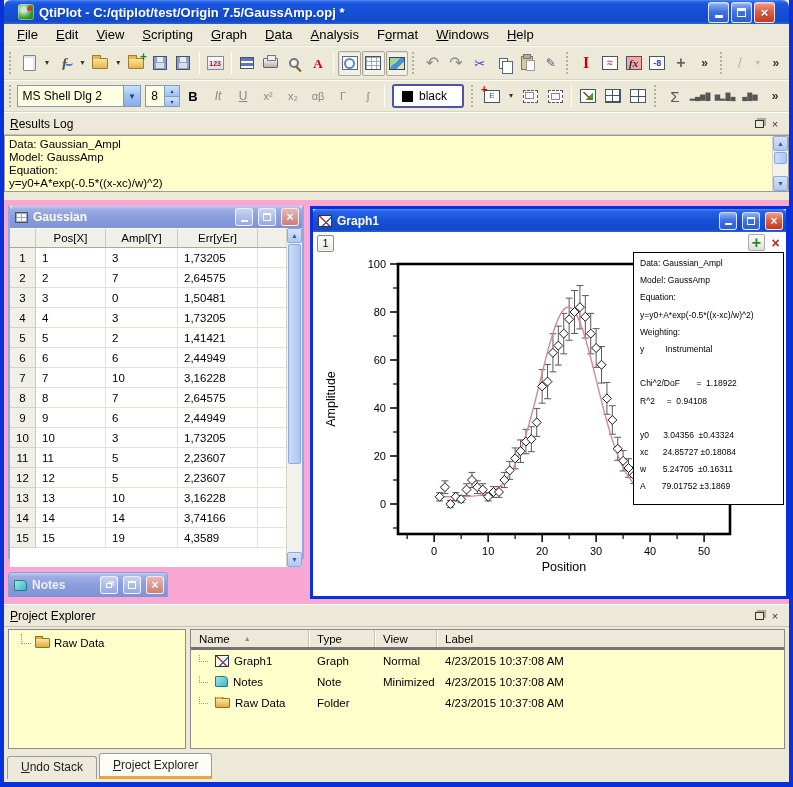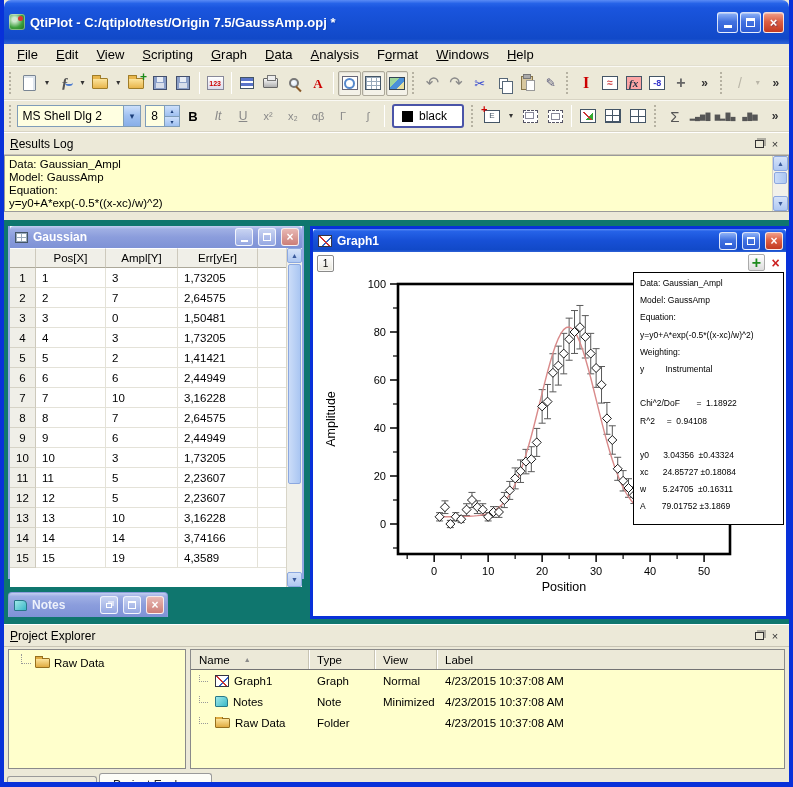--- a/index.html
+++ b/index.html
@@ -1,20 +1,20 @@
 <!DOCTYPE html>
 <html><head>
 <meta charset="utf-8">
 <style>
 *{box-sizing:border-box;margin:0;padding:0}
 body{font-family:"Liberation Sans",sans-serif;background:#444;}
 .app{width:793px;height:787px;position:relative;background:#ECE9D8;
   border-left:4px solid #0831D9;border-right:4px solid #0831D9;border-bottom:5px solid #0831D9;overflow:hidden}
 
-.titlebar{height:44px;display:flex;align-items:center;padding:0 5px;gap:5px;
+.titlebar{height:24px;display:flex;align-items:center;padding:0 14px;gap:5px;
   background:linear-gradient(180deg,#5A8BF5 0%,#2663E8 8%,#1A55DE 18%,#1149C8 88%,#2E63D8 100%);
   border-radius:7px 7px 0 0;color:#fff;font-weight:bold;font-size:13px;text-shadow:1px 1px 1px #00228055}
 .app-icon{width:16px;height:16px;border-radius:3px;flex:0 0 auto;
   background:radial-gradient(circle at 35% 35%,#cfe9cf 15%,#3da03d 55%,#1d6a1d);box-shadow:inset 0 0 0 1px #ffffff66;position:relative}
 .app-icon::after{content:"";position:absolute;right:2px;top:2px;width:5px;height:5px;border-radius:50%;background:#d33}
 .t-title{flex:1;overflow:hidden;white-space:nowrap}
 .cap-btns{display:flex;gap:2px}
 .cap{width:21px;height:21px;border-radius:3px;border:1px solid #ffffffcc;display:flex;align-items:center;justify-content:center;
   background:linear-gradient(180deg,#8FB3F8,#4272E0 45%,#2C5BD4);box-shadow:inset 0 1px 0 #ffffff55}
 .cap.close{background:linear-gradient(180deg,#F0A08C,#DD5F43 45%,#C23A22)}
@@ -113,21 +113,21 @@
 .rlog-lines{padding:2px 20px 0 4px;font-size:11.5px;line-height:13px;color:#000}
 
 .sb{position:absolute;top:0;right:0;bottom:0;width:16px;background:#F2F1EA;border-left:1px solid #d8d5c8}
 .sb-btn{position:absolute;left:0;right:0;height:15px;background:linear-gradient(180deg,#D6E3F8,#AFC8F2);border:1px solid #8CA8E0;border-radius:2px;
   display:flex;align-items:center;justify-content:center;font-size:7px;color:#3A5A9C}
 .sb-up{top:0}.sb-down{bottom:0}
 .sb-thumb{position:absolute;left:1px;right:1px;background:linear-gradient(90deg,#CBDCF8,#AAC6F2);border:1px solid #8CA8E0;border-radius:2px}
 
 .splitter{height:8px;background:#ECE9D8}
 
-.workspace{height:404px;background:#0f766e;position:relative;overflow:hidden}
+.workspace{height:404px;background:#f9a8d4;position:relative;overflow:hidden}
 .win{position:absolute}
 .wtitle{height:22px;display:flex;align-items:center;gap:5px;padding:0 3px 0 5px;color:#fff;font-weight:bold;font-size:12px;border-radius:4px 4px 0 0}
 .wtitle.active{background:linear-gradient(180deg,#5A8BF5 0%,#2663E8 10%,#1750D6 50%,#1149C8 90%,#2E63D8 100%)}
 .wtitle.inactive{background:linear-gradient(180deg,#C3CFF0 0%,#9FAFE4 14%,#8B9DDC 50%,#7E92D6 100%)}
 .wtxt{flex:1;white-space:nowrap;overflow:hidden}
 .wbtn{width:18px;height:18px;border-radius:3px;border:1px solid #ffffffd0;display:flex;align-items:center;justify-content:center;
   background:linear-gradient(180deg,#8FB3F8,#4272E0 45%,#2C5BD4)}
 .wbtn.inact{background:linear-gradient(180deg,#C9D4F2,#96A8E2)}
 .wbtn.close{background:linear-gradient(180deg,#F0A08C,#DD5F43 45%,#C23A22)}
 .wbtn.close.inact{background:linear-gradient(180deg,#E8B8B4,#CC7E78)}
@@ -172,21 +172,21 @@
 .tnode.child{padding-left:24px}
 .expander{width:9px;height:9px;border:1px solid #848484;background:#fff;position:relative;flex:0 0 auto}
 .expander::after{content:"";position:absolute;left:1px;top:3px;width:5px;height:1px;background:#333}
 .branch2{width:10px;height:10px;border-left:1px dotted #999;border-bottom:1px dotted #999;margin:-8px 0 0 -12px}
 .li-ic{flex:0 0 auto}
 .li-folder{width:15px;height:10px;background:linear-gradient(#FCE49C,#E0AC42);border:1px solid #96701E;border-radius:1px;position:relative}
 .li-folder::before{content:"";position:absolute;top:-3px;left:-1px;width:6px;height:2px;background:#E0AC42;border:1px solid #96701E;border-bottom:none}
 .li-graph{width:14px;height:12px;border:1px solid #334;background:linear-gradient(45deg,transparent 42%,#c33 42%,#c33 52%,transparent 52%),linear-gradient(135deg,transparent 55%,#36c 55%,#36c 65%,transparent 65%),#fff}
 .li-note{width:13px;height:11px;background:linear-gradient(135deg,#9FE8E8,#3AB8C8);border:1px solid #287888;border-radius:1px 4px 1px 1px}
 .pe-list{position:absolute;left:186px;right:4px;top:2px;bottom:3px;background:#FFFFCC;border:1px solid #8a8a8a;overflow:hidden;font-size:11.5px}
-.pehead{display:flex;height:20px;background:#ECE9D8;border-bottom:1px solid #737373}
+.pehead{display:flex;height:20px;background:#ECE9D8;border-bottom:3px solid #737373}
 .phcell{display:flex;align-items:center;padding-left:8px;border-right:1px solid #C8C4B4;box-shadow:1px 0 0 #fff;gap:14px}
 .sortmark{font-size:7px;color:#8a8a8a}
 .perow{display:flex;height:21px;align-items:center}
 .pecell{display:flex;align-items:center;padding-left:8px;gap:5px;overflow:hidden;white-space:nowrap}
 .pw-name{width:118px}.pw-type{width:66px}.pw-view{width:62px}.pw-created{width:146px}.pw-label{flex:1}
 .perow .pw-name{padding-left:14px}
 .rowbranch{width:9px;height:9px;border-left:1px dotted #999;border-bottom:1px dotted #999;margin:-7px 2px 0 -6px;flex:0 0 auto}
 
 .tabbar{height:27px;background:#ECE9D8;display:flex;align-items:flex-end;padding-left:3px;gap:2px}
 .tab{height:23px;padding:3px 13px 0;font-size:12px;border:1px solid #9a9a9a;border-bottom:none;border-radius:3px 3px 0 0;background:#EDEADB;color:#222}

